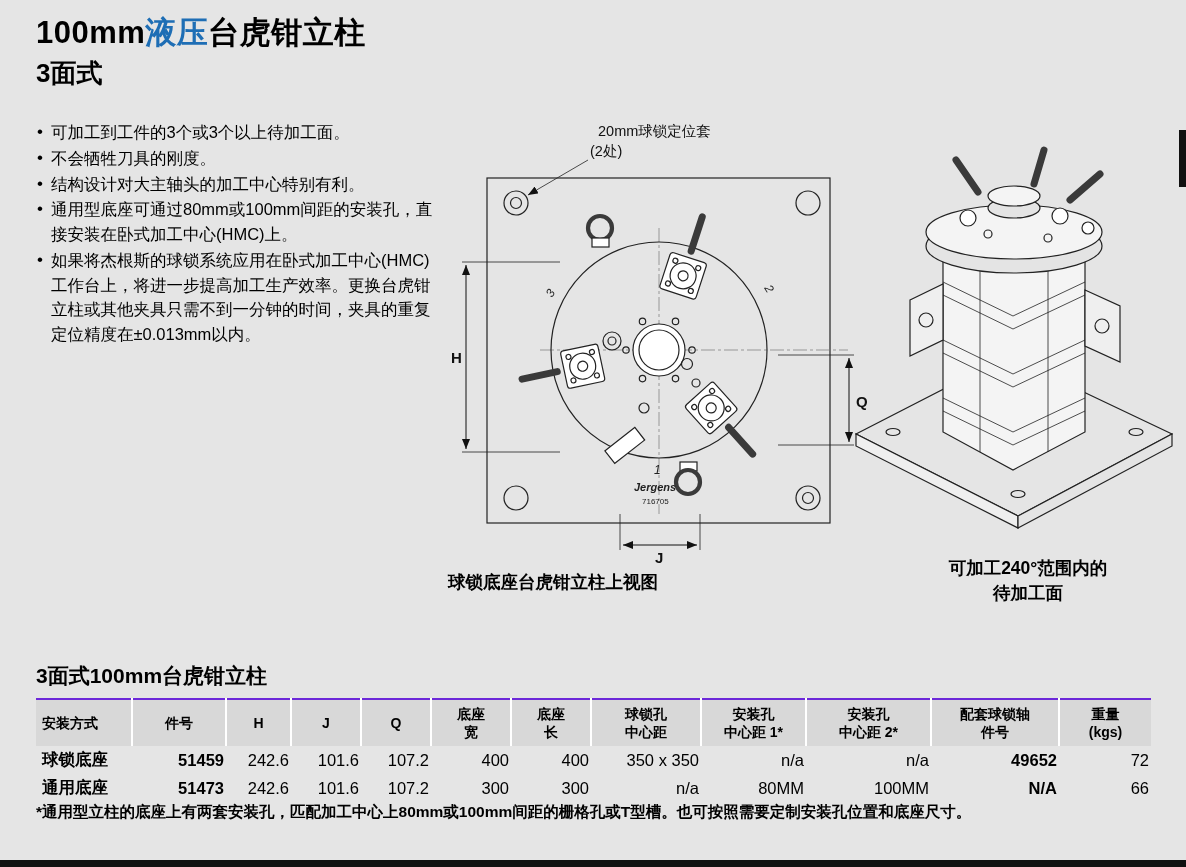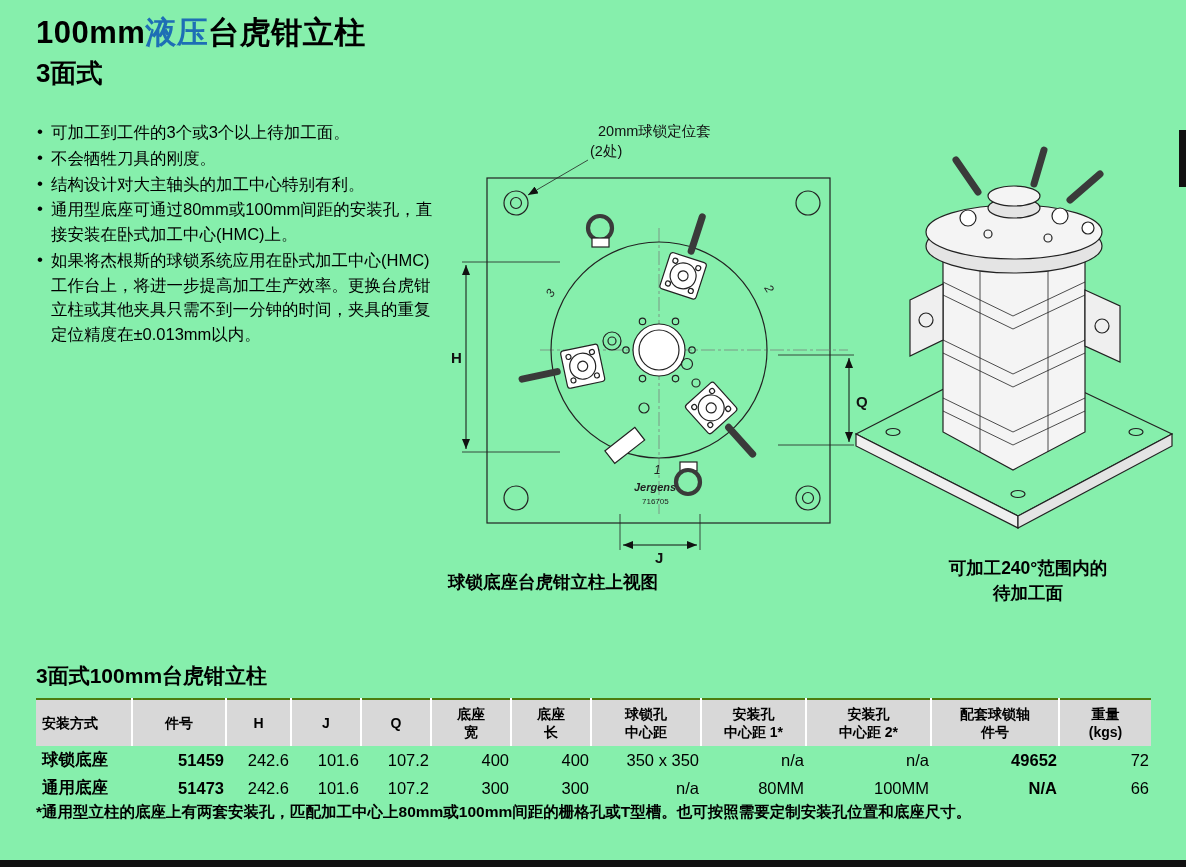--- a/index.html
+++ b/index.html
@@ -1,38 +1,38 @@
 <!DOCTYPE html>
 <html style="--accent: #1e6eb5; --hdrgray: #d8d8d8;"><head>
 <meta charset="utf-8">
 <style>
   * { margin:0; padding:0; box-sizing:border-box; }
   html,body { background:#fff; }
-  .page { position:relative; width:1186px; height:867px; background:#86efac;
+  .page { position:relative; width:1186px; height:867px; background:#e5e5e5;
           font-family:"Liberation Sans", sans-serif; color:#000; overflow:hidden; }
 
   .title-block { position:absolute; left:36px; top:12px; }
   h1 { font-size:31px; font-weight:700; letter-spacing:.5px; }
   h1 .blue { color:var(--accent,#1e6eb5); }
   h2 { font-size:26px; font-weight:700; margin-top:2px; }
 
   .bullets { position:absolute; left:36px; top:120px; width:410px; list-style:none; }
   .bullets li { position:relative; padding-left:15px; font-size:16.5px; line-height:1.5; margin-bottom:1px; }
   .bullets li::before { content:"•"; position:absolute; left:1px; top:-1px; font-size:17px; }
 
   .top-view { position:absolute; left:448px; top:116px; width:430px; }
   .drawing-caption { margin-top:0; text-align:left; font-size:17.5px; font-weight:700; }
 
   .iso-view { position:absolute; left:848px; top:132px; width:330px; height:420px; }
   .iso-caption { position:absolute; left:878px; top:556px; width:300px; text-align:center;
                  font-size:17.5px; font-weight:700; line-height:1.45; }
 
   .table-section { position:absolute; left:36px; top:662px; width:1115px; }
   .table-title { font-size:21px; font-weight:700; margin-bottom:8px; }
-  table { border-collapse:collapse; width:1115px; table-layout:fixed; border-top:2px solid #4d7c0f; }
+  table { border-collapse:collapse; width:1115px; table-layout:fixed; border-top:2px solid #6d28d9; }
   thead th { background:var(--hdrgray,#d8d8d8); font-size:14px; font-weight:700; text-align:center;
              vertical-align:middle; padding:5px 2px; white-space:pre-line; line-height:1.3;
              border-left:2px solid #fff; }
   thead th:first-child { border-left:none; text-align:left; padding-left:6px; }
   tbody td { font-size:16.5px; text-align:right; padding:3px 2px; }
   tbody td:first-child { text-align:left; padding-left:6px; }
   .b { font-weight:700; }
   .footnote { margin-top:0; font-size:15.5px; font-weight:700; }
 
   .side-tab { position:absolute; right:0; top:130px; width:7px; height:57px; background:#111; }

